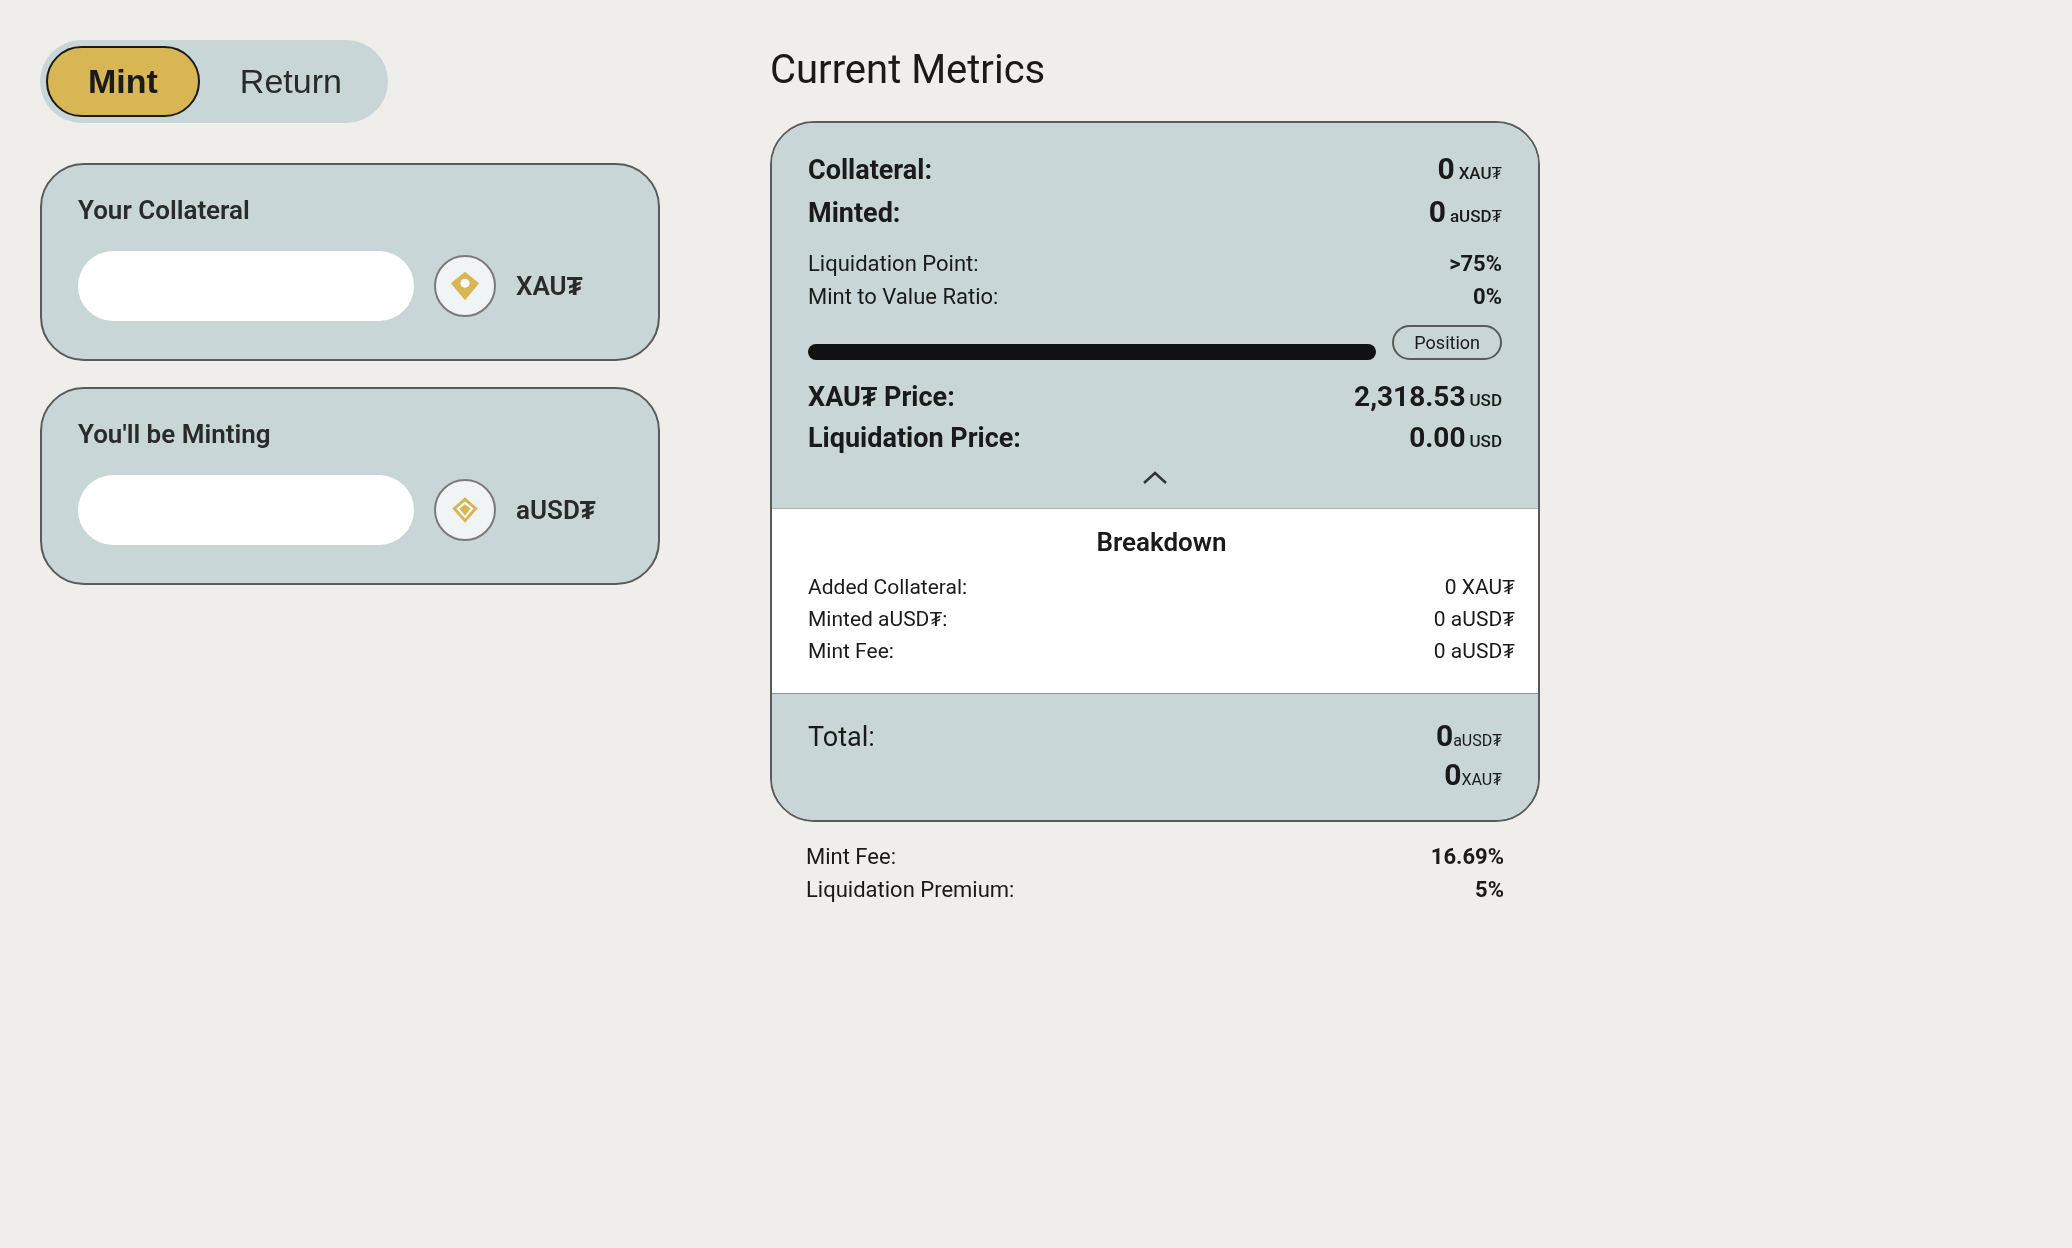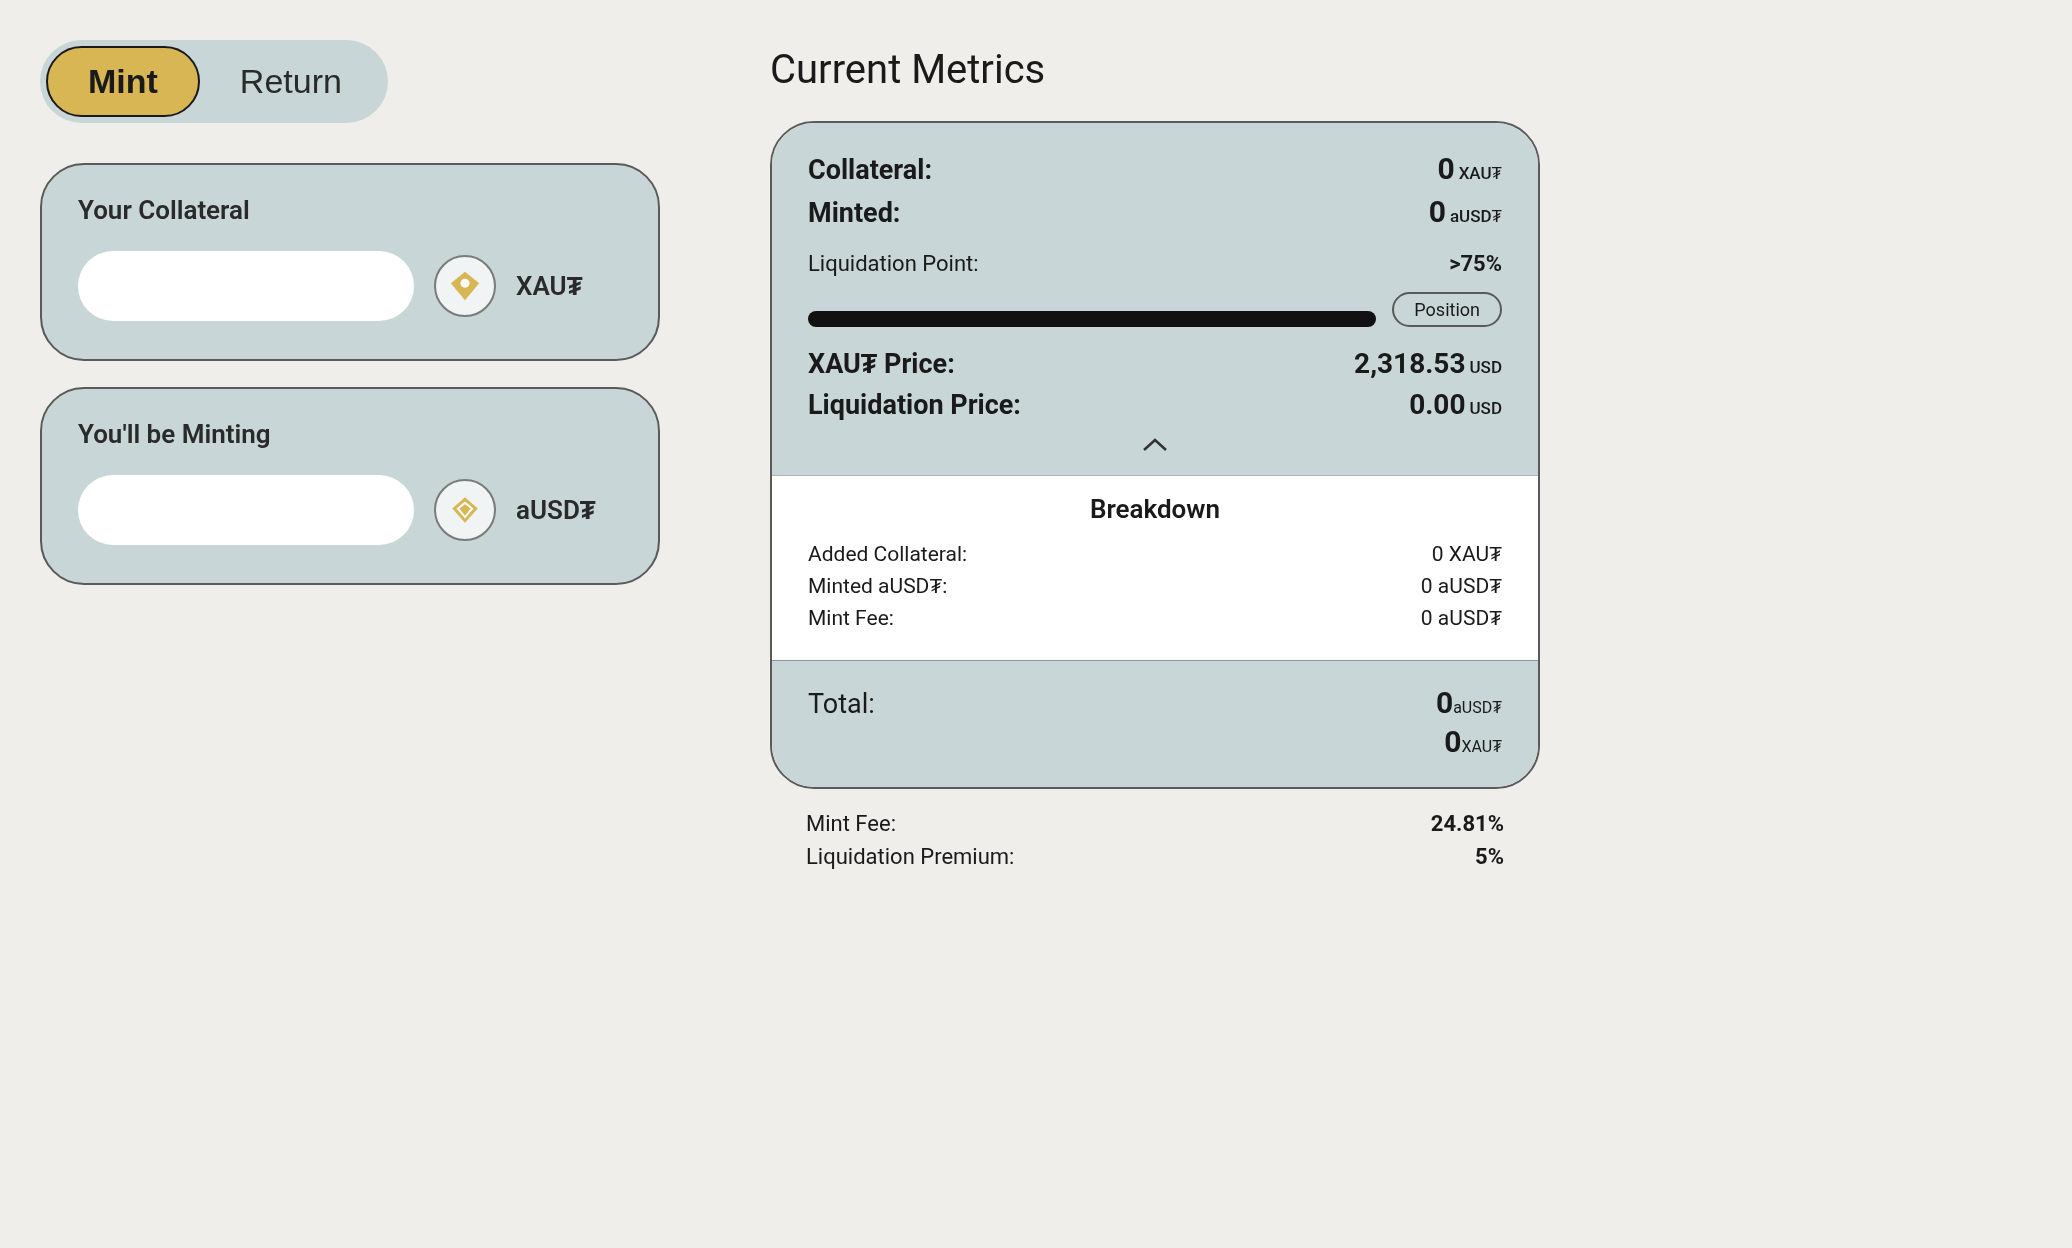--- a/index.html
+++ b/index.html
@@ -137,21 +137,21 @@
   }
 
   .chevron-row {
     text-align: center;
     padding: 8px 0 12px 0;
   }
 
   .breakdown-section {
     background: #fff;
     border-top: 1px solid #aab5b6;
-    padding: 18px 36px 22px 36px;
+    padding: 18px 23px 22px 36px;
   }
   .breakdown-title {
     text-align: center;
     font-size: 26px;
     font-weight: 600;
     margin-bottom: 18px;
   }
   .breakdown-row {
     display: flex;
     justify-content: space-between;
@@ -236,20 +236,24 @@
         </div>
         <div class="metrics-row">
           <span class="label-bold">Minted:</span>
           <span class="val-right"><span class="val-big">0</span><span class="unit">aUSD₮</span></span>
         </div>
         <div style="height:14px"></div>
         <div class="metrics-row">
           <span class="label-reg">Liquidation Point:</span>
           <span class="val-bold">&gt;75%</span>
         </div>
+        <div class="metrics-row">
+          <span class="label-reg">Mint to Value Ratio:</span>
+          <span class="val-bold">0%</span>
+        </div>
 
         <div class="progress-row">
           <div class="progress-bar"></div>
           <div class="position-badge">Position</div>
         </div>
 
         <div class="metrics-row">
           <span class="label-bold">XAU₮ Price:</span>
           <span class="val-right"><span class="val-big" style="font-size:28px">2,318.53</span><span class="unit">USD</span></span>
         </div>
@@ -288,21 +292,21 @@
         </div>
         <div class="total-row2">
           <span class="total-val">0</span><span class="unit">XAU₮</span>
         </div>
       </div>
     </div>
 
     <div class="footer-rows">
       <div class="footer-row">
         <span>Mint Fee:</span>
-        <span class="fv">24.81%</span>
+        <span class="fv">16.69%</span>
       </div>
       <div class="footer-row">
         <span>Liquidation Premium:</span>
         <span class="fv">5%</span>
       </div>
     </div>
   </div>
 </div>
 
 </body></html>

